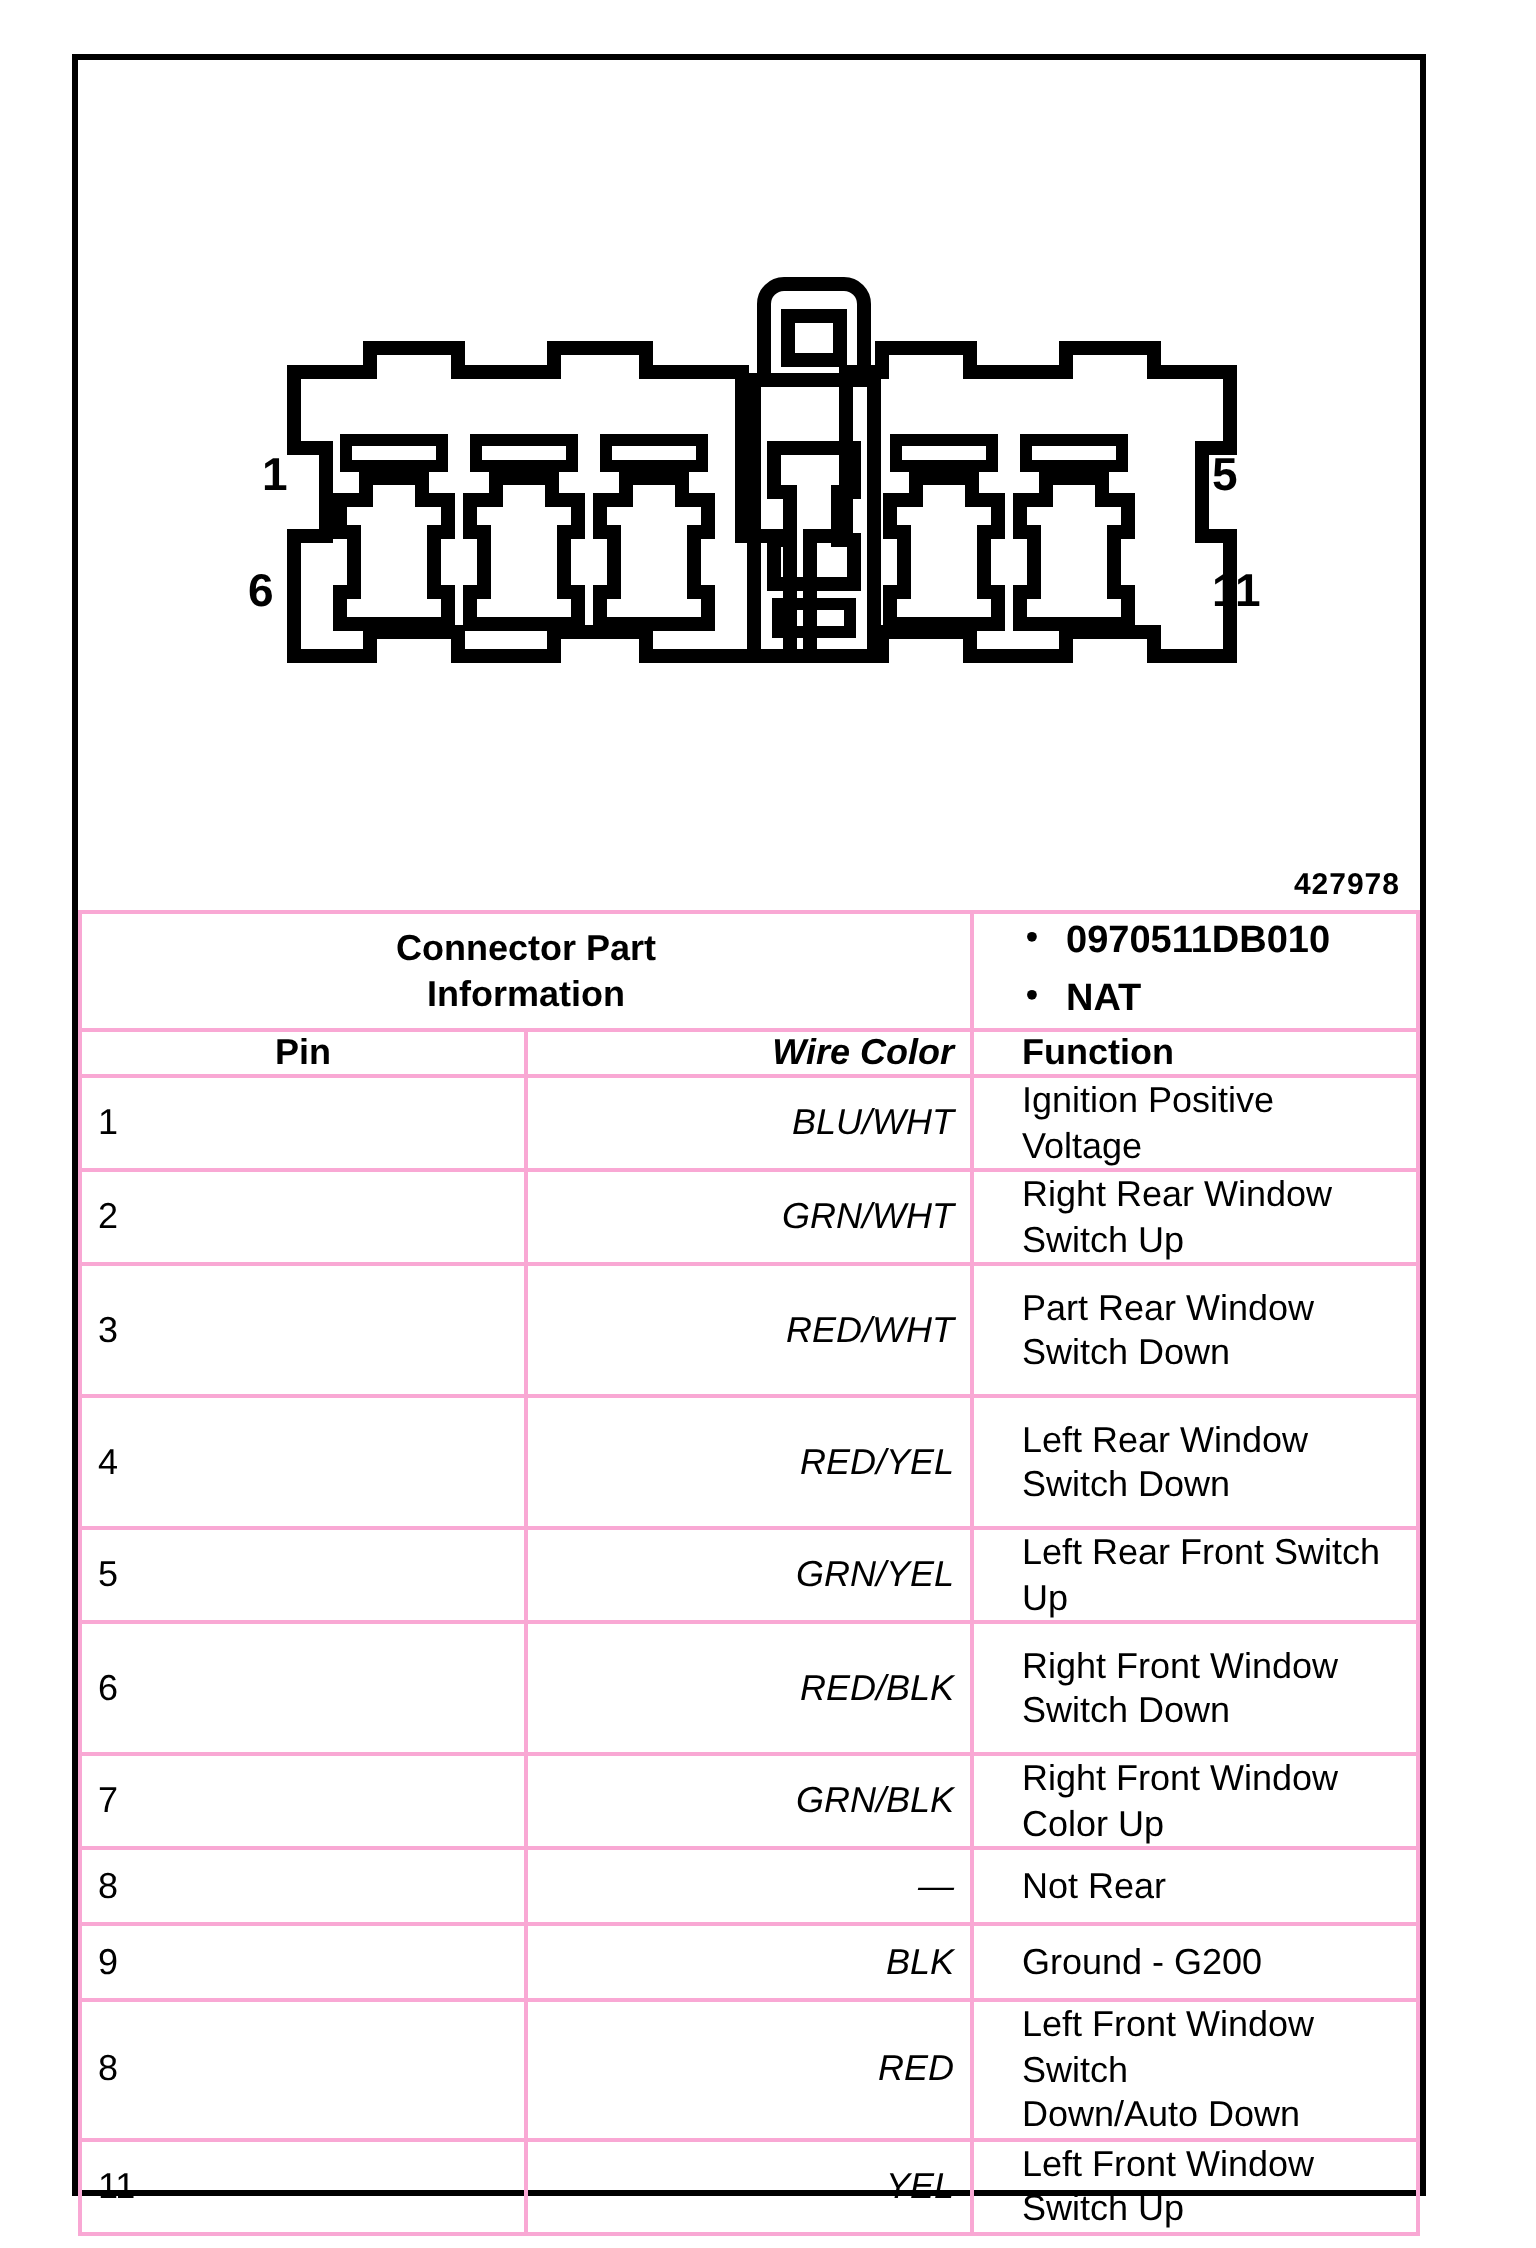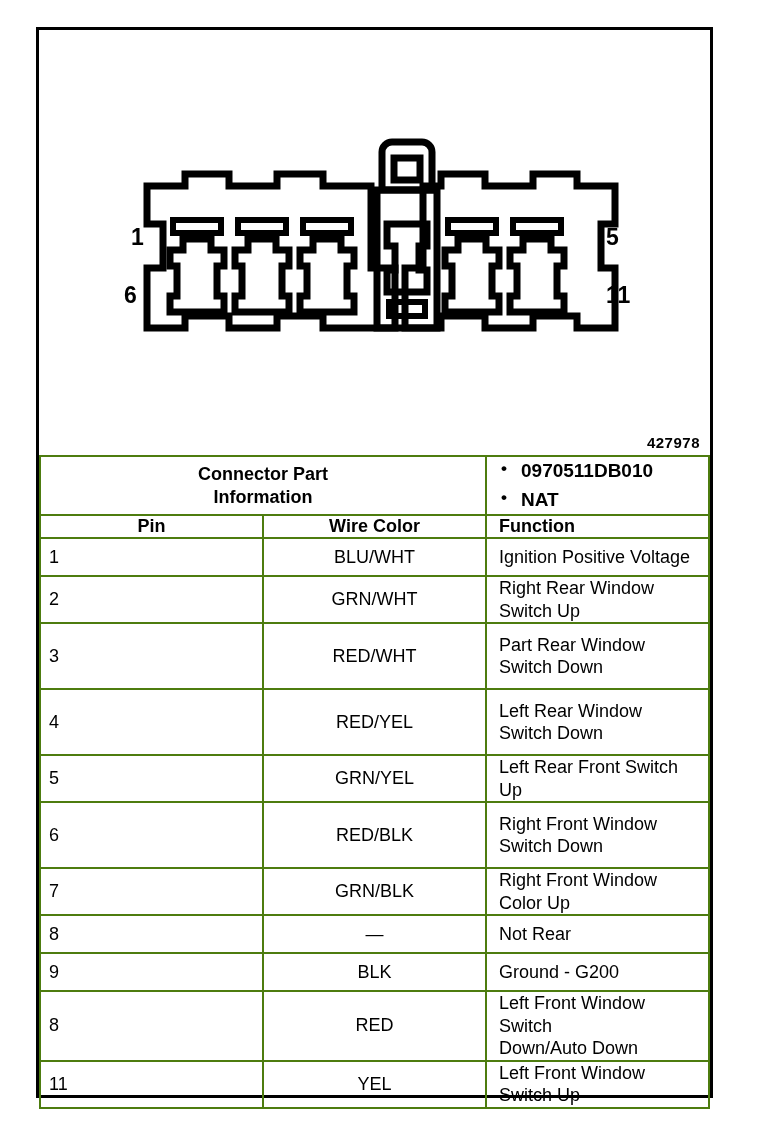--- a/index.html
+++ b/index.html
@@ -73,30 +73,30 @@
   
   #pinout-table {
     position: absolute;
     left: 0;
     top: 425px;
     width: 100%;
     border-collapse: collapse;
     table-layout: fixed;
   }
   #pinout-table td, #pinout-table th {
-    border: 2px solid #4d7c0f;
+    border: 2px solid #f9a8d4;
     padding: 0 8px;
     font-size: 18px;
     font-family: "Liberation Sans", sans-serif;
     vertical-align: middle;
     box-sizing: border-box;
   }
   #pinout-table .col-pin      { width: 105px; }
-  #pinout-table .col-color    { width: 190px; text-align: center; }
-  #pinout-table .col-function { text-align: left; padding-left: 12px; }
+  #pinout-table .col-color    { width: 190px; text-align: right; font-style: italic; }
+  #pinout-table .col-function { text-align: left; padding-left: 24px; }
 
   .head-cell {
     font-weight: bold;
     font-size: 19px;
     text-align: center;
   }
   .info-label-cell {
     font-weight: bold;
     font-size: 19px;
     text-align: center;

